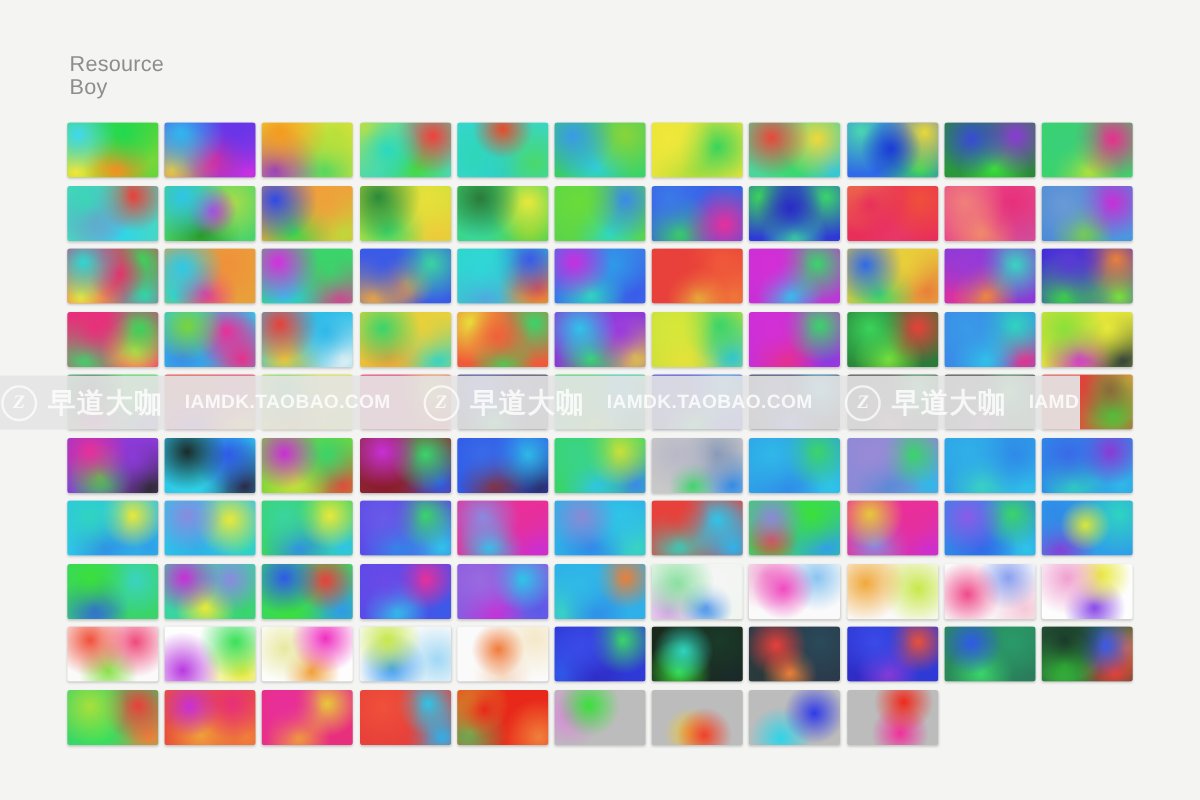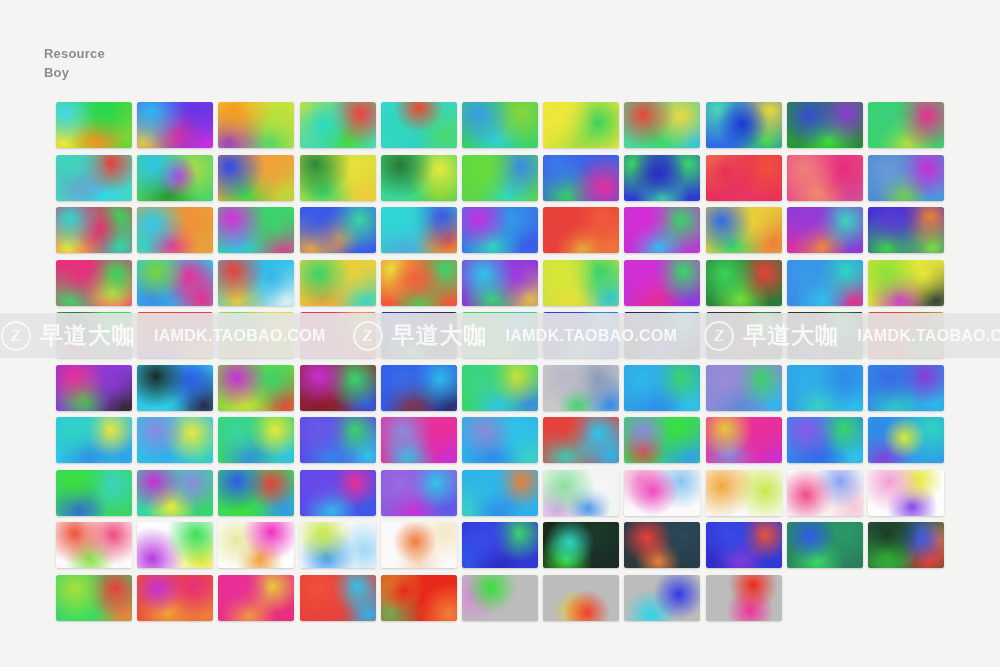--- a/index.html
+++ b/index.html
@@ -6,24 +6,24 @@
   body{
     width:1000px;height:667px;
     background:#f4f4f3;
     font-family:"Liberation Sans","DejaVu Sans",sans-serif;
     overflow:hidden;position:relative;
   }
   #page{position:absolute;inset:0;}
 
   
   .title{
-    position:absolute;left:44px;top:44px;
-    font-size:13px;line-height:19px;
+    position:absolute;left:58px;top:44px;
+    font-size:18px;line-height:19px;
     color:#8d8d8d;letter-spacing:.2px;
-    white-space:pre-line;font-weight:700;
+    white-space:pre-line;font-weight:400;
   }
 
   
   .grid{
     position:absolute;left:56px;top:102px;
     width:888px;
     display:grid;
     grid-template-columns:repeat(11,76px);
     grid-auto-rows:46px;
     column-gap:5.2px;row-gap:6.5px;
@@ -34,21 +34,21 @@
     box-shadow:0 1px 2px rgba(0,0,0,.17);
     background-color:#cfcfcf;
     background-repeat:no-repeat;
     position:relative;
     overflow:hidden;
   }
 
   
   .wm-band{
     position:absolute;left:0;top:313px;
-    width:1000px;height:45px;
+    width:900px;height:45px;
     background:rgba(228,228,228,.93);
     overflow:hidden;
     display:flex;align-items:center;
     pointer-events:none;
   }
   .wm-strip{
     display:flex;align-items:center;
     white-space:nowrap;
     transform:translateX(-8px);
   }

